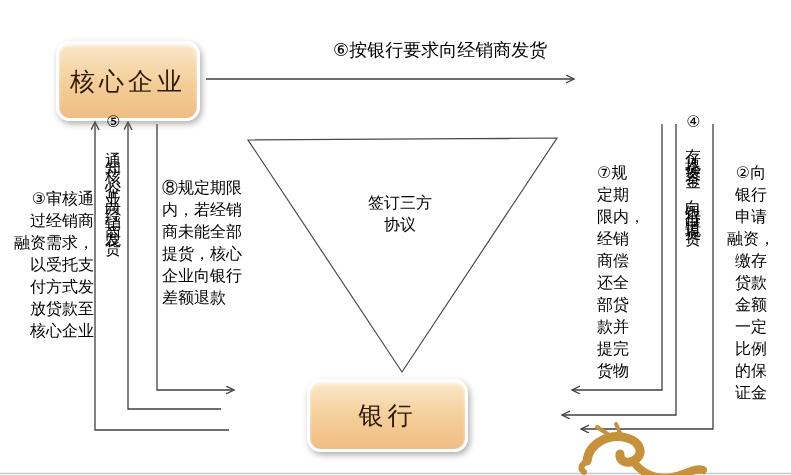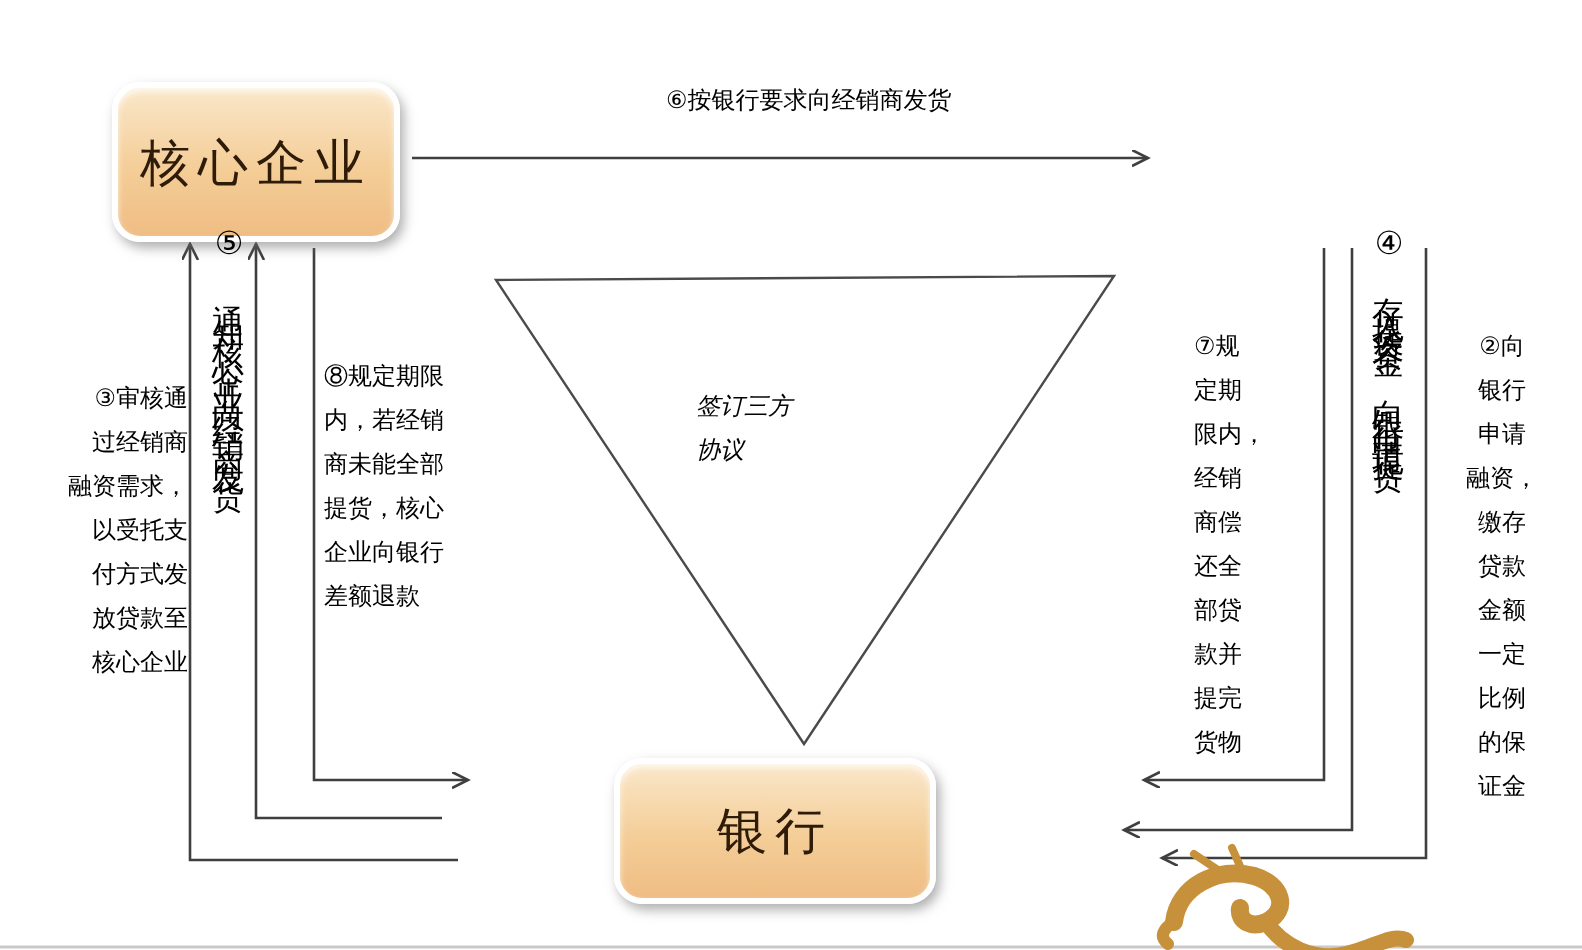--- a/index.html
+++ b/index.html
@@ -10,23 +10,23 @@
   }
   svg.layer{position:absolute;left:0;top:0;}
   .node{
     position:absolute;border-radius:14px;
     background:linear-gradient(to bottom,#fae7c9 0%,#f4cd97 55%,#efbd84 100%);
     border:3px solid #ffffff;
     box-shadow:2px 3px 6px rgba(110,110,110,.55), inset 0 2px 3px rgba(255,255,255,.7);
     display:flex;align-items:center;justify-content:center;
     font-size:25px;letter-spacing:4px;color:#2e1c08;
   }
-  .lbl{position:absolute;font-size:12px;line-height:22px;white-space:pre-line;color:#000;}
-  .step6{font-size:12px;line-height:20px;white-space:nowrap;}
-  .tri-label{font-style:italic;}
+  .lbl{position:absolute;font-size:16px;line-height:22px;white-space:pre-line;color:#000;}
+  .step6{font-size:18px;line-height:20px;white-space:nowrap;}
+  .tri-label{text-align:center;}
   .vtext{
     position:absolute;font-size:16px;color:#000;
     writing-mode:vertical-lr;text-orientation:upright;
   }
 </style>
 </head>
 <body>
 
 <div class="canvas">
 

